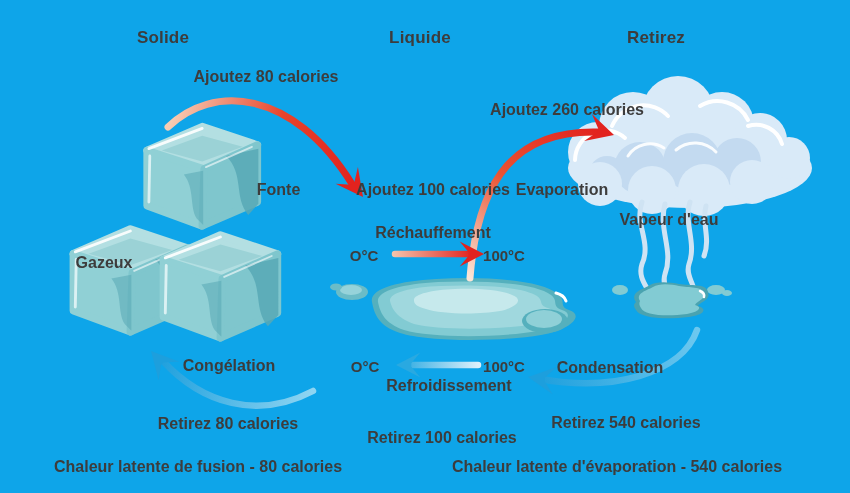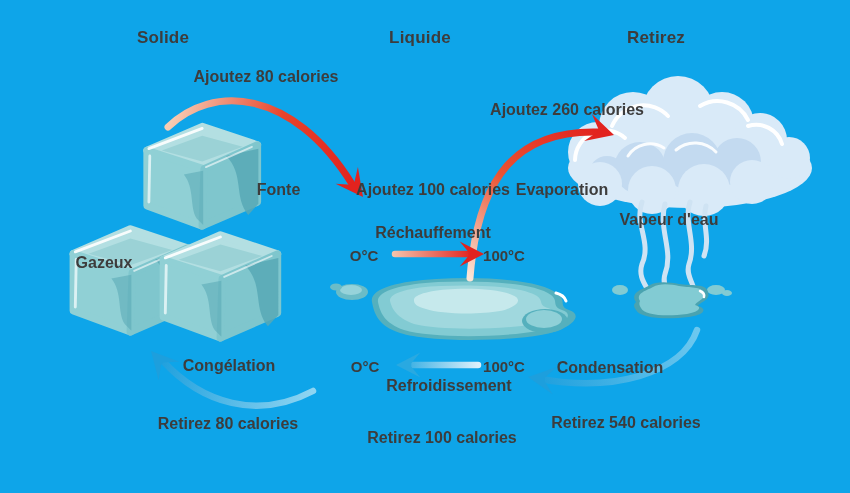--- a/index.html
+++ b/index.html
@@ -175,14 +175,16 @@
   <div class="lbl temp" style="left:504px;top:358px;">100°C</div>
 
   <div class="lbl small" style="left:229px;top:357px;">Congélation</div>
   <div class="lbl small" style="left:610px;top:359px;">Condensation</div>
   <div class="lbl small" style="left:449px;top:377px;">Refroidissement</div>
 
   <div class="lbl small" style="left:228px;top:415px;">Retirez 80 calories</div>
   <div class="lbl small" style="left:442px;top:414px;margin-top:15px;">Retirez 100 calories</div>
   <div class="lbl small" style="left:626px;top:414px;">Retirez 540 calories</div>
 
+  <div class="lbl caption" style="left:198px;top:458px;">Chaleur latente de fusion - 80 calories</div>
+  <div class="lbl caption" style="left:617px;top:458px;">Chaleur latente d'évaporation - 540 calories</div>
 
 </div>
 
 </body></html>

